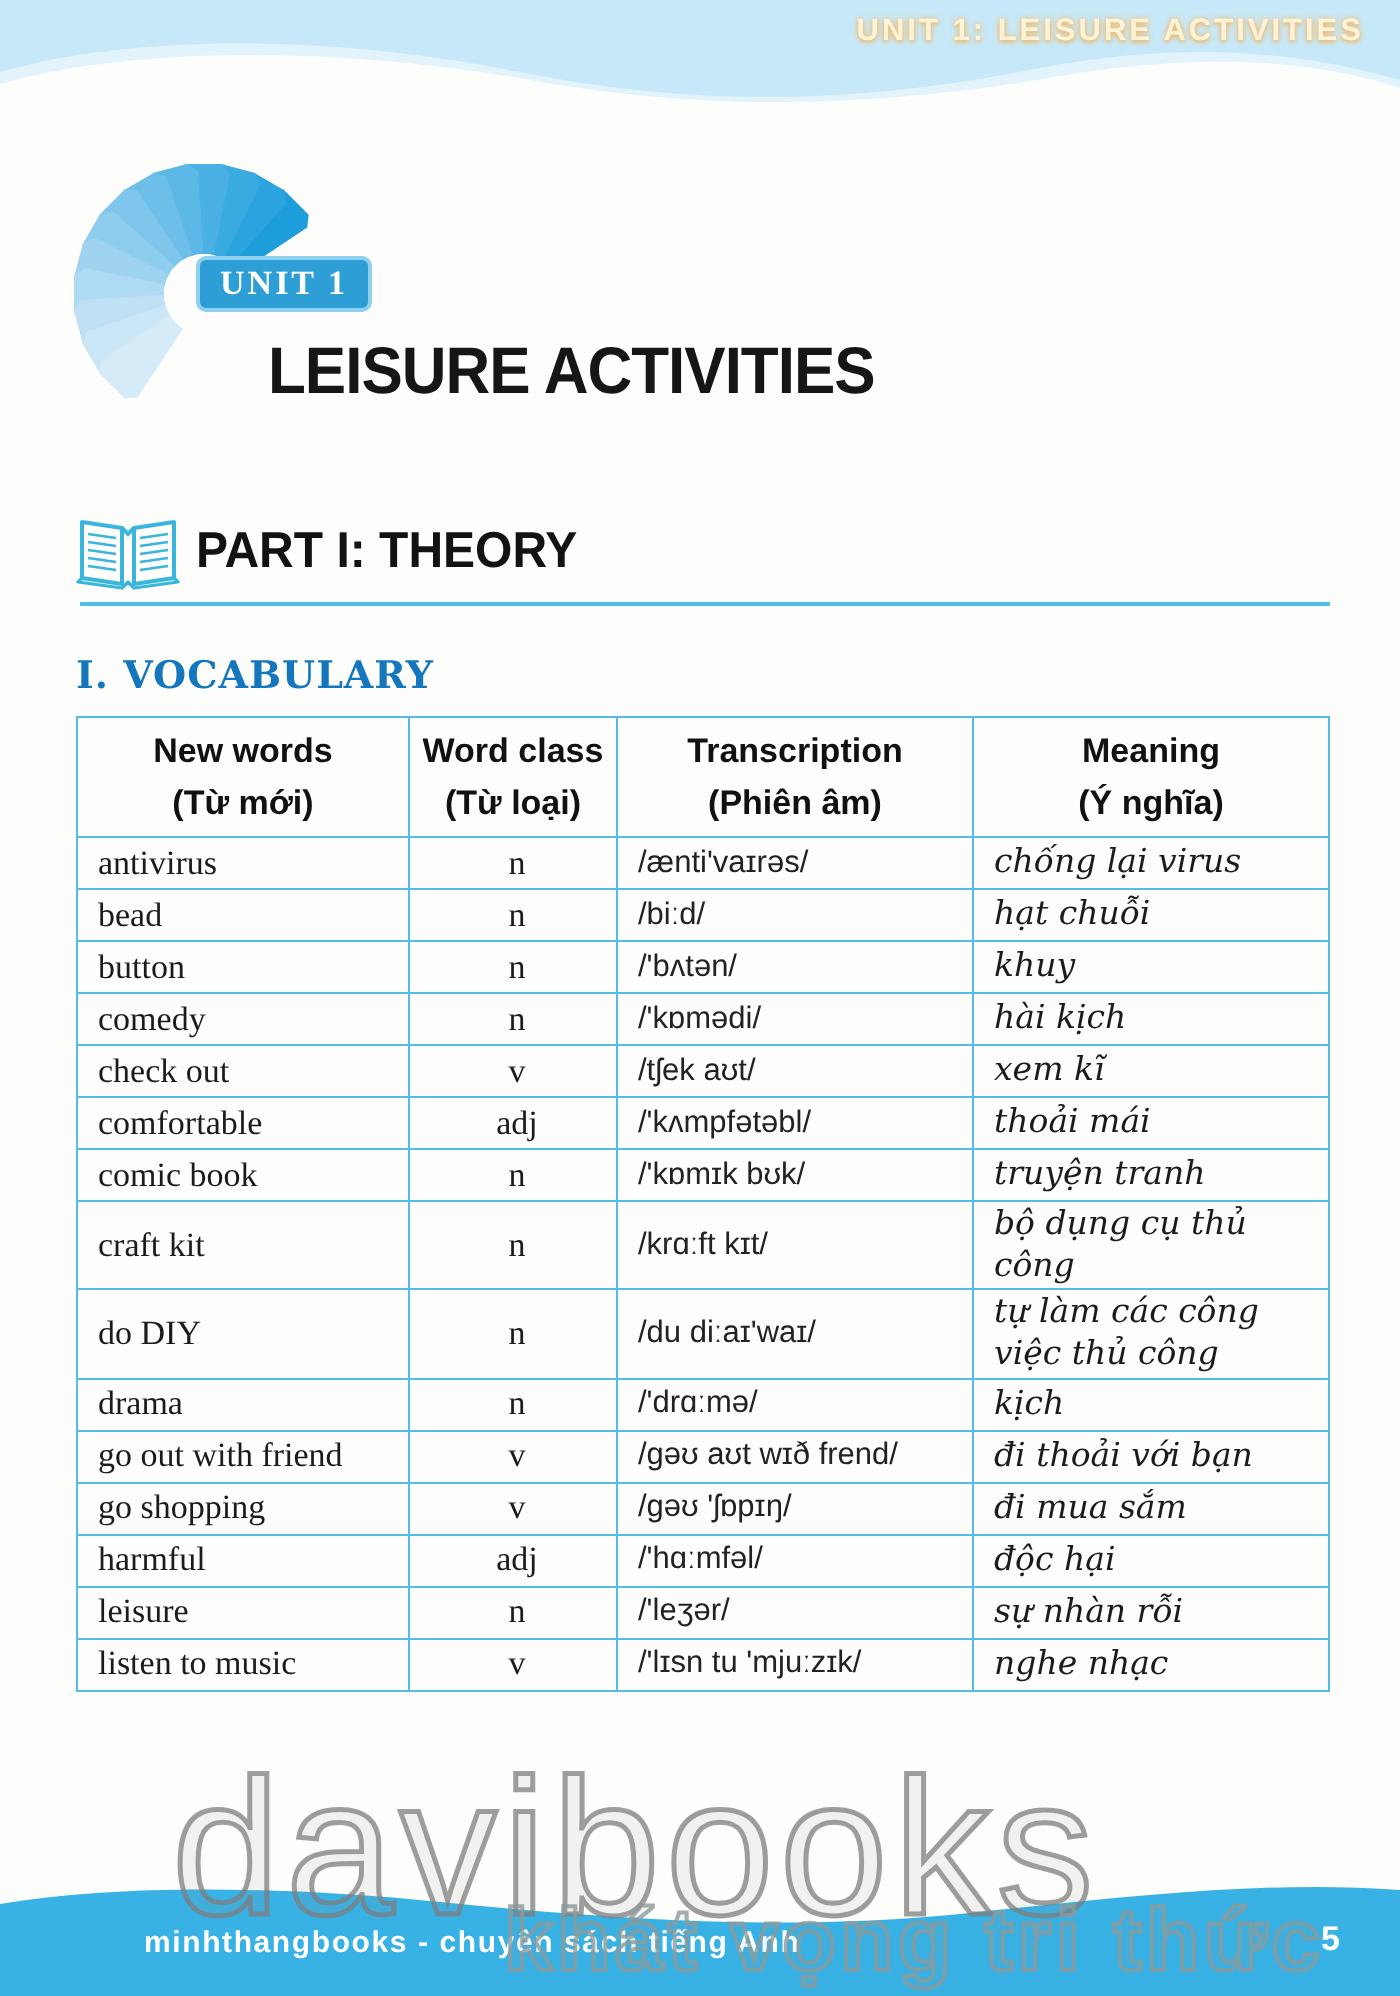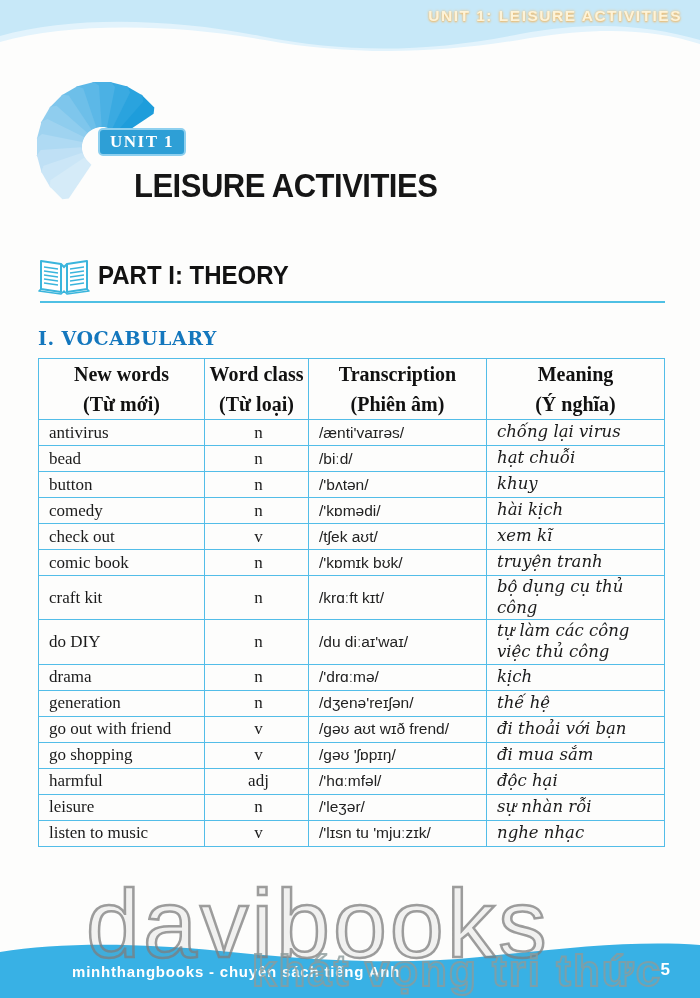--- a/index.html
+++ b/index.html
@@ -47,22 +47,22 @@
     font-family:"DejaVu Serif","Liberation Serif", serif; font-weight:bold;
     font-size:19px; letter-spacing:0.5px; color:#1477bd;
   }
 
   
   .vocab-wrap { position:absolute; left:38px; top:358px; width:626px; z-index:1; }
   table.vocab { width:626px; table-layout:fixed; border-collapse:collapse; background:transparent; }
   table.vocab th, table.vocab td { border:1px solid #53bde8; vertical-align:middle; }
   table.vocab th {
     height:60px; text-align:center;
-    font-family:Liberation Serif, serif; font-weight:bold;
-    font-size:20px; color:#111; line-height:1.5;
+    font-family:Liberation Sans, sans-serif; font-weight:bold;
+    font-size:17px; color:#111; line-height:1.5;
   }
   table.vocab td { height:26px; padding:1px 6px 1px 10px; }
   td.col-word  { font-family:"Liberation Serif", serif; font-size:17px; color:#1b1b1b; }
   td.col-class { font-family:"Liberation Serif", serif; font-size:17px; color:#1b1b1b;
                  text-align:center; padding:1px 2px; }
   td.col-trans { font-family:Liberation Sans, sans-serif; font-size:15.5px; color:#222;
                  letter-spacing:0px; }
   td.col-meaning { font-family:"DejaVu Serif","Liberation Serif", serif; font-style:italic;
                    font-size:16.5px; color:#1b1b1b; line-height:1.25; }
 
@@ -206,20 +206,26 @@
             <td class="col-trans">/'kɒmədi/</td>
             <td class="col-meaning">hài kịch</td>
           </tr>
           <tr>
             <td class="col-word">check out</td>
             <td class="col-class">v</td>
             <td class="col-trans">/tʃek aʊt/</td>
             <td class="col-meaning">xem kĩ</td>
           </tr>
           <tr>
+            <td class="col-word">comfortable</td>
+            <td class="col-class">adj</td>
+            <td class="col-trans">/'kʌmpfətəbl/</td>
+            <td class="col-meaning">thoải mái</td>
+          </tr>
+          <tr>
             <td class="col-word">comic book</td>
             <td class="col-class">n</td>
             <td class="col-trans">/'kɒmɪk bʊk/</td>
             <td class="col-meaning">truyện tranh</td>
           </tr>
           <tr>
             <td class="col-word">craft kit</td>
             <td class="col-class">n</td>
             <td class="col-trans">/krɑːft kɪt/</td>
             <td class="col-meaning">bộ dụng cụ thủ công</td>
@@ -228,26 +234,20 @@
             <td class="col-word">do DIY</td>
             <td class="col-class">n</td>
             <td class="col-trans">/du diːaɪ'waɪ/</td>
             <td class="col-meaning">tự làm các công việc thủ công</td>
           </tr>
           <tr>
             <td class="col-word">drama</td>
             <td class="col-class">n</td>
             <td class="col-trans">/'drɑːmə/</td>
             <td class="col-meaning">kịch</td>
-          </tr>
-          <tr>
-            <td class="col-word">generation</td>
-            <td class="col-class">n</td>
-            <td class="col-trans">/dʒenə'reɪʃən/</td>
-            <td class="col-meaning">thế hệ</td>
           </tr>
           <tr>
             <td class="col-word">go out with friend</td>
             <td class="col-class">v</td>
             <td class="col-trans">/gəʊ aʊt wɪð frend/</td>
             <td class="col-meaning">đi thoải với bạn</td>
           </tr>
           <tr>
             <td class="col-word">go shopping</td>
             <td class="col-class">v</td>

